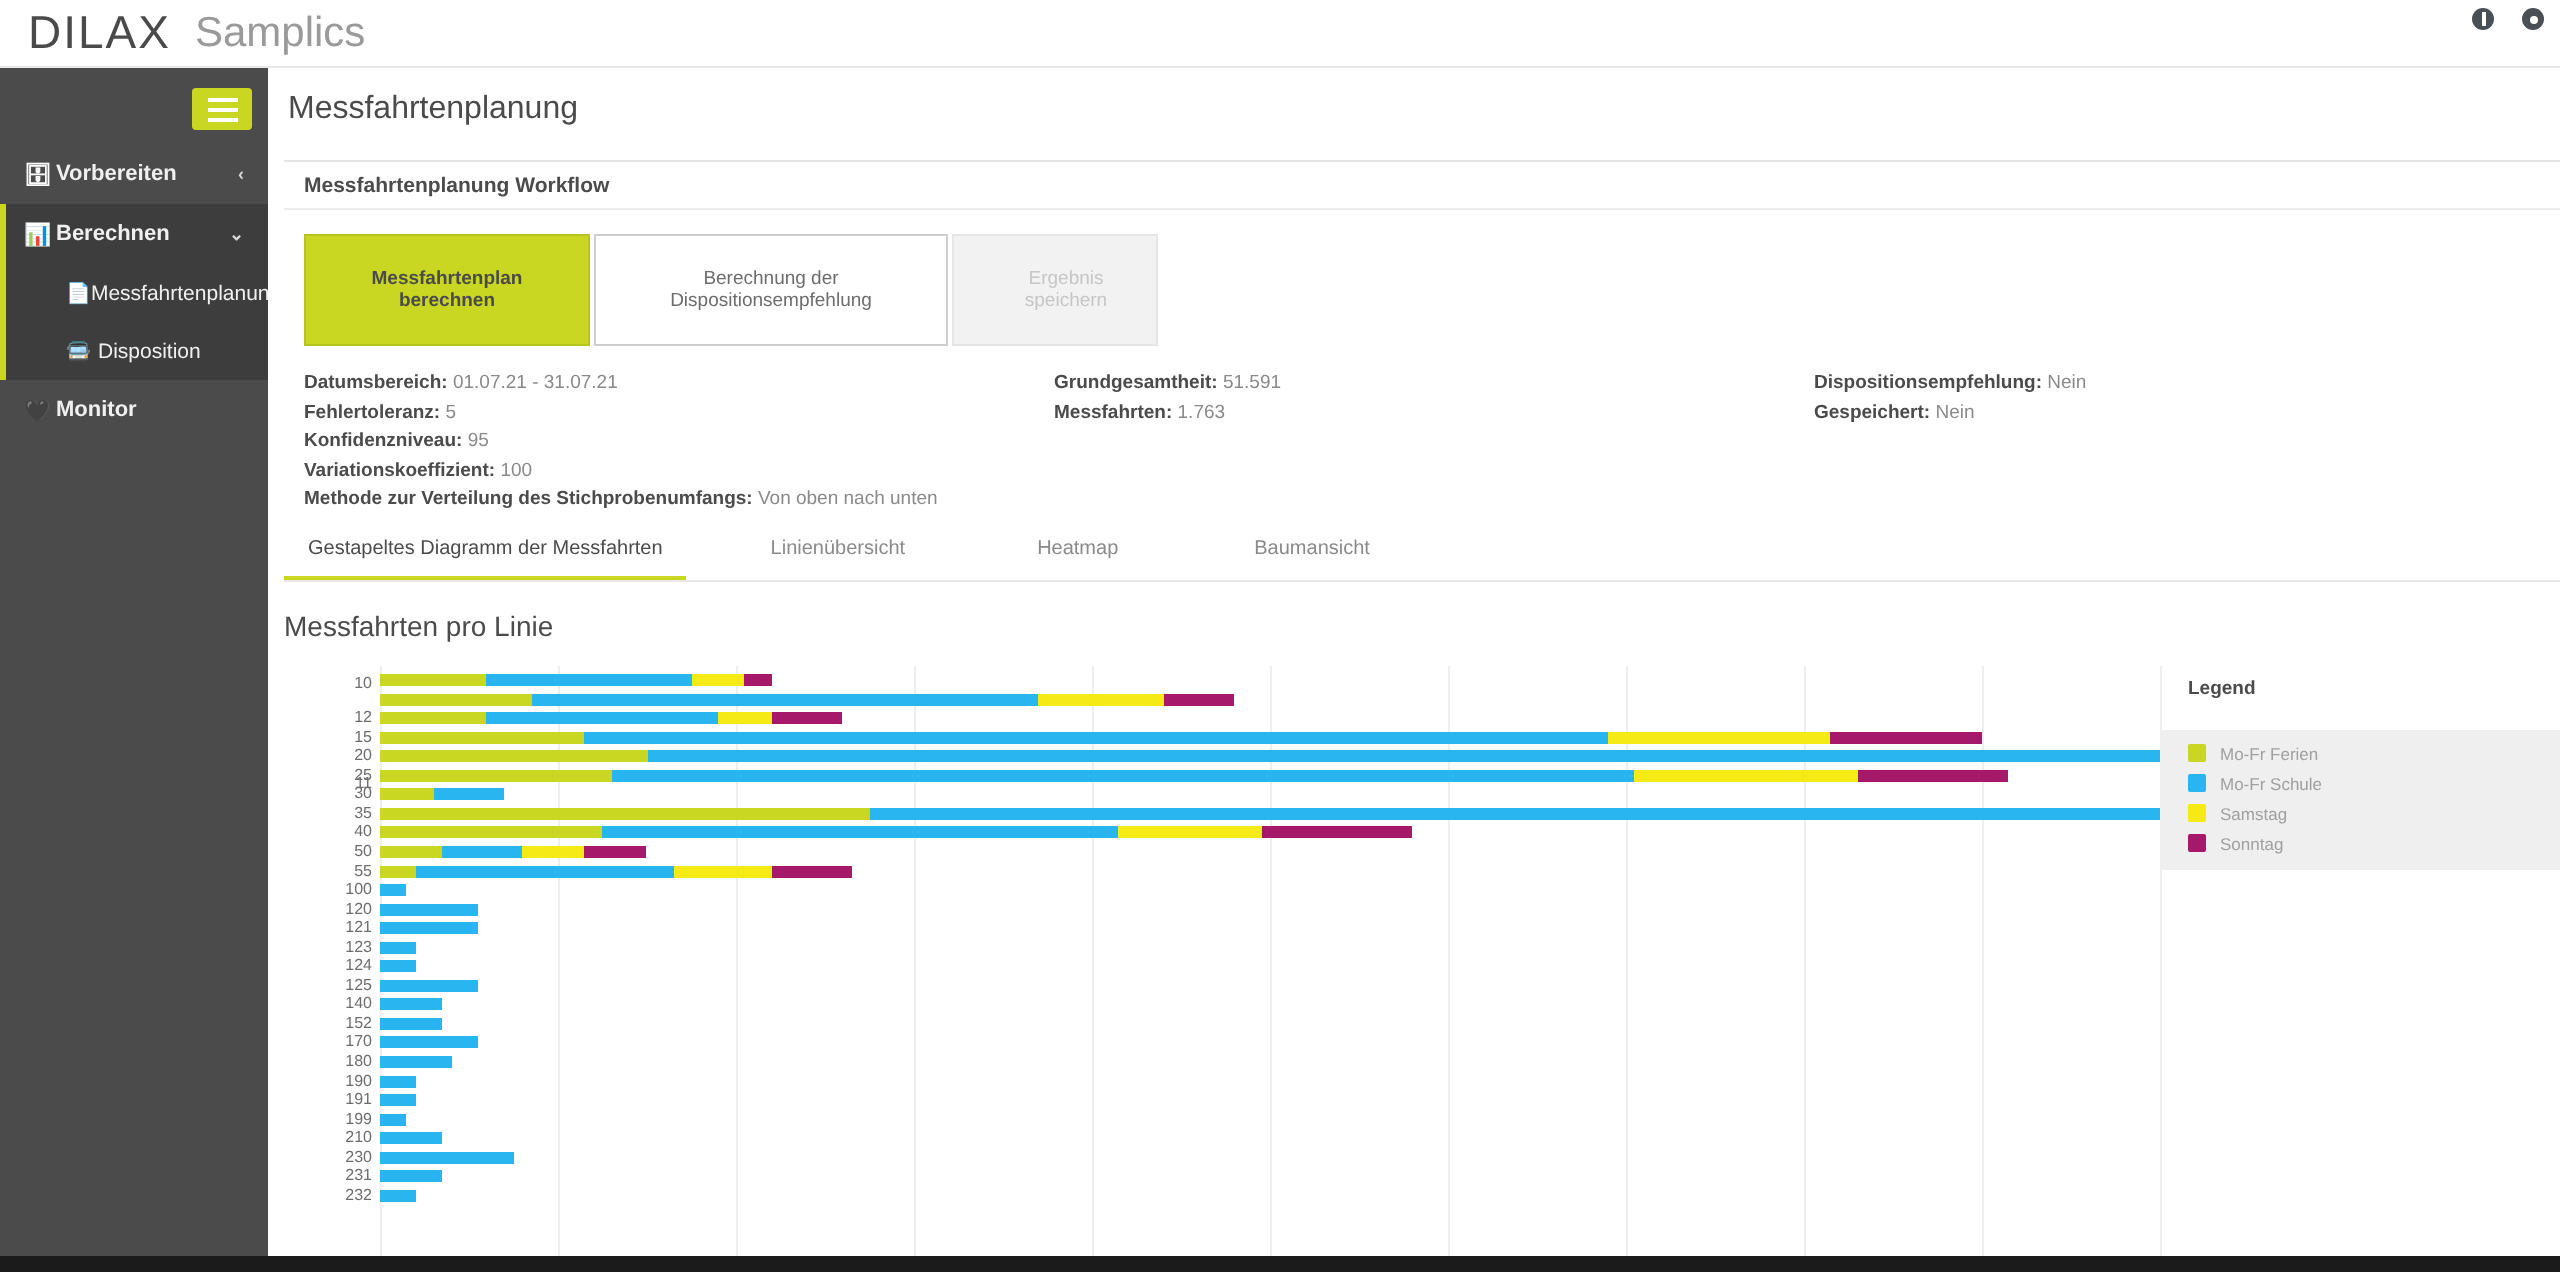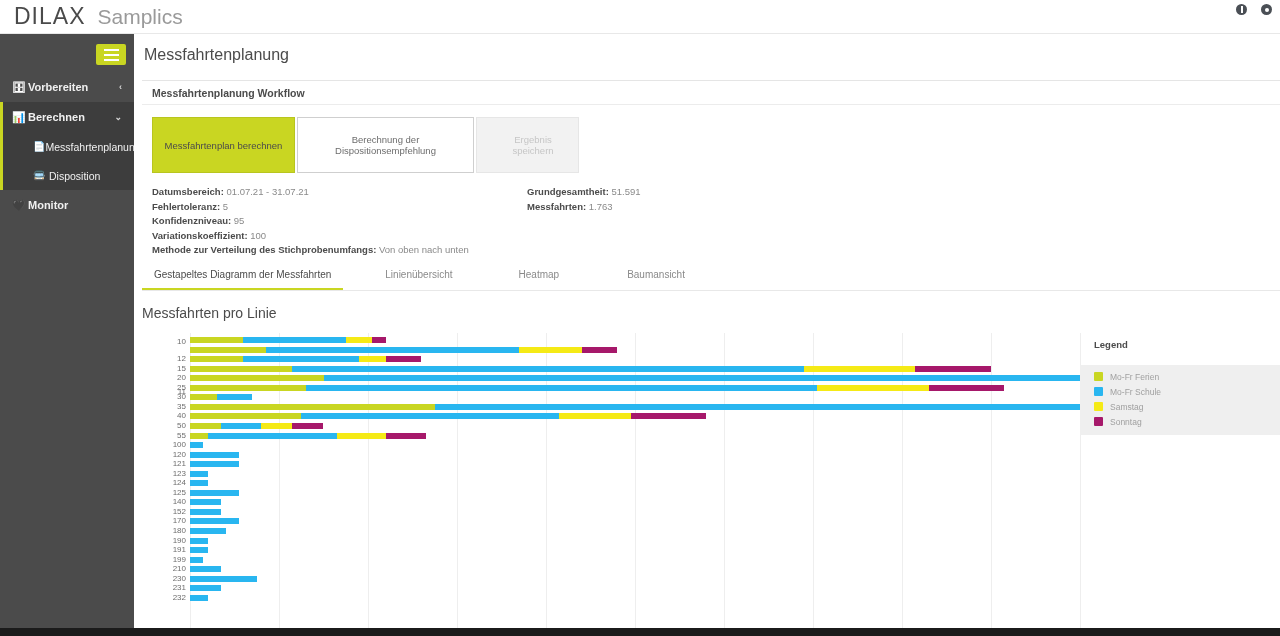--- a/index.html
+++ b/index.html
@@ -104,21 +104,21 @@
     display: flex; padding: 12px 0 0 10px; gap: 0;
   }
   .wf-btn {
     height: 56px; display: flex; align-items: center; justify-content: center;
     font-size: 9.5px; color: #6d6d6d; background: #fff;
     border: 1px solid #cfcfcf; margin-right: 2px; cursor: pointer;
     text-align: center; padding: 0 8px;
   }
   .wf-btn.w1 { width: 99px; }
   .wf-btn.w2 { width: 143px; background: #c9d622; border-color: #b8c51f;
-               color: #4b4b4b; font-weight: normal; }
+               color: #4b4b4b; font-weight: bold; }
   .wf-btn.w3 { width: 177px; }
   .wf-btn.w4 { width: 103px; background: #f2f2f2; border-color: #e6e6e6;
                color: #c6c6c6; padding-left: 19px; }
 
   .params {
     position: relative; padding: 12px 0 0 10px; height: 78px;
   }
   .p-line { font-size: 9.5px; color: #8a8a8a; line-height: 14.5px; }
   .p-line b { color: #4b4b4b; font-weight: bold; }
   .p-col2 { position: absolute; left: 385px; top: 12px; }
@@ -269,20 +269,30 @@
         <div class="p-line">
           <b>Grundgesamtheit:</b>
           <span>51.591</span>
         </div>
         <div class="p-line">
           <b>Messfahrten:</b>
           <span>1.763</span>
         </div>
       </div>
 
+      <div class="p-col3">
+        <div class="p-line">
+          <b>Dispositionsempfehlung:</b>
+          <span>Nein</span>
+        </div>
+        <div class="p-line">
+          <b>Gespeichert:</b>
+          <span>Nein</span>
+        </div>
+      </div>
     </div>
   </div>
 
   <div class="tabs">
     <div class="tab active">Gestapeltes Diagramm der Messfahrten</div>
     <div class="tab" style="margin-left:30px">Linienübersicht</div>
     <div class="tab" style="margin-left:42px">Heatmap</div>
     <div class="tab" style="margin-left:44px">Baumansicht</div>
   </div>
 

